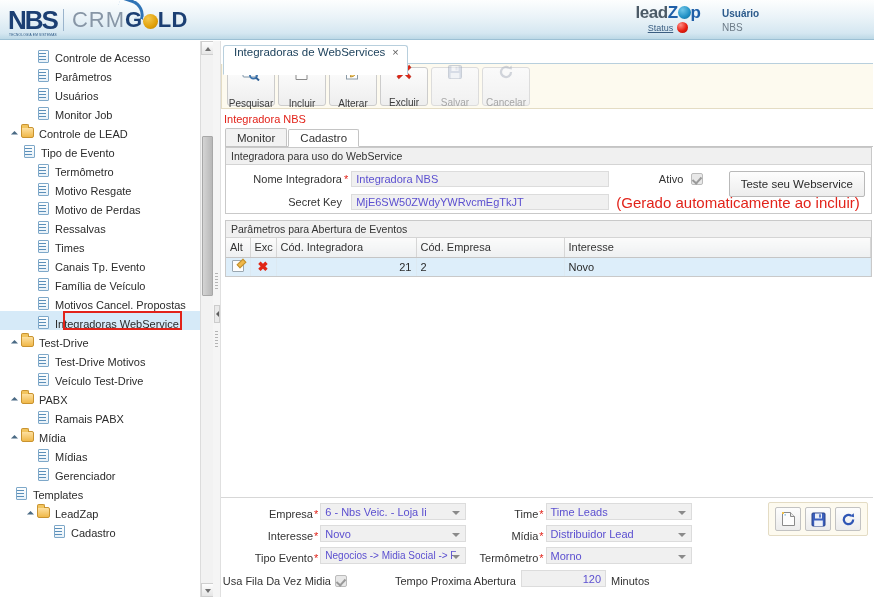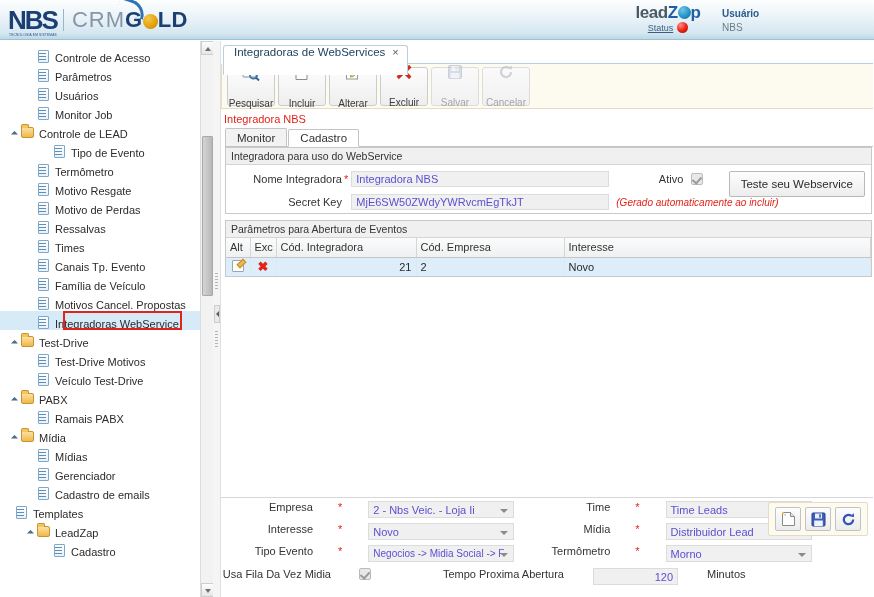--- a/index.html
+++ b/index.html
@@ -246,21 +246,21 @@
   }
   .chk {
     width: 12px; height: 12px; background: #e8e8e8; border: 1px solid #bbbbbb;
     border-radius: 2px; position: relative; display: inline-block;
   }
   .chk.checked::after {
     content: ""; position: absolute; left: 2px; top: 1px; width: 4px; height: 7px;
     border-right: 2px solid #9a9a9a; border-bottom: 2px solid #9a9a9a;
     transform: rotate(42deg);
   }
-  .hint { font-size: 10px; color: #e2231a; font-style: italic; }
+  .hint { font-size: 15px; color: #e2231a; }
 
   .btn-test {
     position: absolute; right: 6px; top: 6px;
     padding: 6px 11px; font-size: 11.5px; color: #2b2b2b;
     background: linear-gradient(to bottom, #fdfdfd, #ededed);
     border: 1px solid #b9b9b9; border-radius: 2px; cursor: pointer;
   }
 
   
   .grid-wrap { margin: 0 2px 0 4px; border: 1px solid #c9c9c9; border-top: none; background: #000000; }
@@ -285,21 +285,21 @@
     content: ""; position: absolute; left: 4px; top: 0px; width: 7px; height: 3px;
     background: #f0b84a; transform: rotate(-44deg); border: 1px solid #c09030;
   }
   .x-ico { color: #e02515; font-size: 13px; font-weight: bold; line-height: 12px; }
 
   
   .bottom-form {
     position: absolute; left: 221px; top: 497px; width: 653px; height: 100px;
     border-top: 1px solid #d7d7d7; background: #ffffff;
   }
-  .bf-row { display: flex; align-items: flex-start; height: 19px; margin-top: 3px; gap: 24px; }
+  .bf-row { display: flex; align-items: flex-end; height: 19px; margin-top: 3px; }
   .bf-label { font-size: 11px; color: #333; text-align: right; padding-right: 1px; }
   .combo {
     height: 17px; background: #f0f0f0; border: 1px solid #dcdcdc;
     display: flex; align-items: center; padding-left: 4px;
     font-size: 11px; color: #5b4fd0; position: relative; overflow: hidden; white-space: nowrap;
   }
   .combo .caret {
     position: absolute; right: 5px; top: 7px; width: 0; height: 0;
     border-left: 4px solid transparent; border-right: 4px solid transparent;
     border-top: 4px solid #8a8a8a;
@@ -382,21 +382,21 @@
           </span>
           <span class="tree-label">Monitor Job</span>
         </div>
         <div class="tree-item" style="padding-left: 10px;">
           <span class="arrow expanded"></span>
           <span class="ic">
             <span class="ic-folder" style="display: block;"></span>
           </span>
           <span class="tree-label">Controle de LEAD</span>
         </div>
-        <div class="tree-item" style="padding-left: 12px; margin-left: 30px;">
+        <div class="tree-item" style="padding-left: 12px;">
           <span class="arrow"></span>
           <span class="ic">
             <span class="ic-doc" style="display: block;"></span>
           </span>
           <span class="tree-label">Tipo de Evento</span>
         </div>
         <div class="tree-item" style="padding-left: 26px;">
           <span class="arrow"></span>
           <span class="ic">
             <span class="ic-doc" style="display: block;"></span>
@@ -507,27 +507,20 @@
             <span class="ic-doc" style="display: block;"></span>
           </span>
           <span class="tree-label">Mídias</span>
         </div>
         <div class="tree-item" style="padding-left: 26px;">
           <span class="arrow"></span>
           <span class="ic">
             <span class="ic-doc" style="display: block;"></span>
           </span>
           <span class="tree-label">Gerenciador</span>
-        </div>
-        <div class="tree-item" style="padding-left: 26px;">
-          <span class="arrow"></span>
-          <span class="ic">
-            <span class="ic-doc" style="display: block;"></span>
-          </span>
-          <span class="tree-label">Cadastro de emails</span>
         </div>
         <div class="tree-item" style="">
           <span class="arrow"></span>
           <span class="ic">
             <span class="ic-doc" style="display: block;"></span>
           </span>
           <span class="tree-label">Templates</span>
         </div>
         <div class="tree-item" style="padding-left: 26px;">
           <span class="arrow expanded"></span>
@@ -697,21 +690,21 @@
       </table>
       <div class="blank-area"></div>
     </div>
   </div>
 
   <div class="bottom-form">
     <div class="bf-row">
       <div class="bf-label" style="width:93px;">Empresa</div>
       <span class="req">*</span>
       <div class="combo" style="width:146px;margin-left:2px;">
-        <span>2 - Nbs Veic. - Loja Ii</span>
+        <span>6 - Nbs Veic. - Loja Ii</span>
         <span class="caret"></span>
       </div>
       <div class="bf-label" style="width:73px;">Time</div>
       <span class="req">*</span>
       <div class="combo" style="width:146px;margin-left:2px;">
         <span>Time Leads</span>
         <span class="caret"></span>
       </div>
     </div>
 

